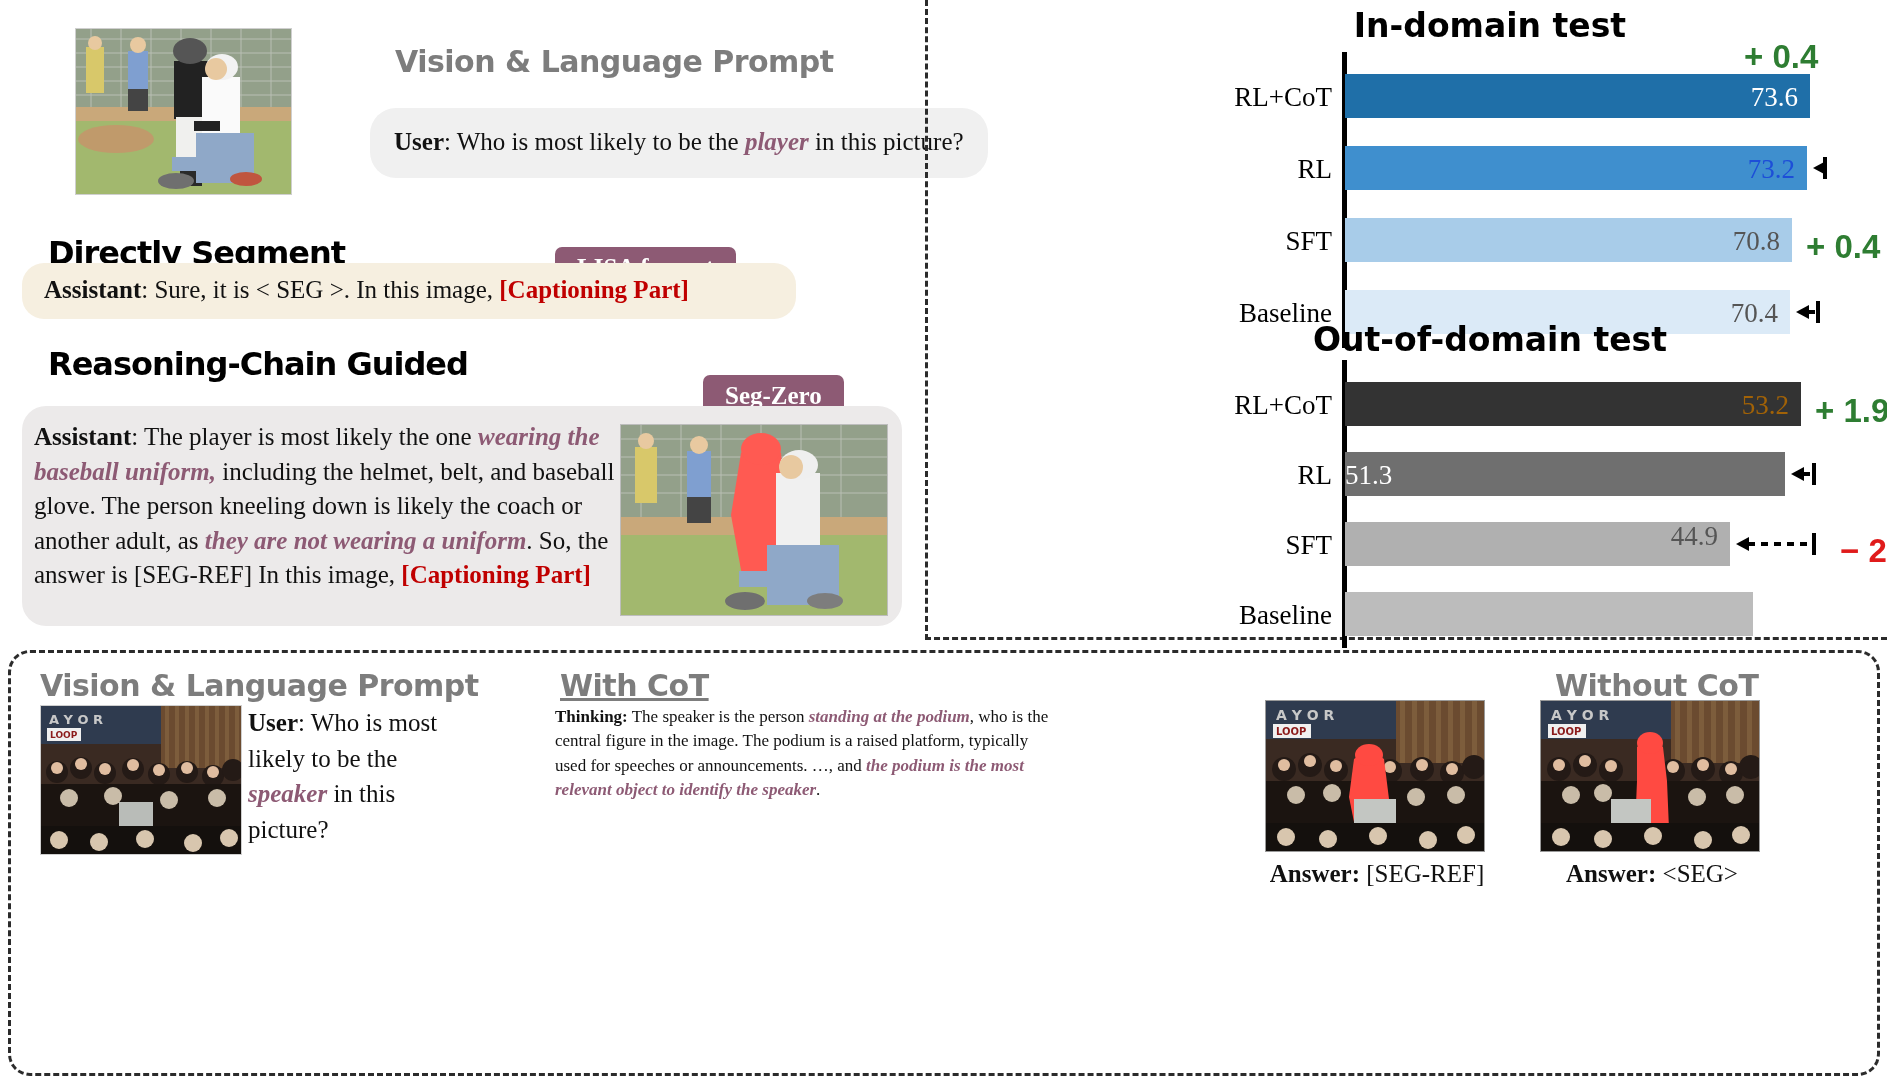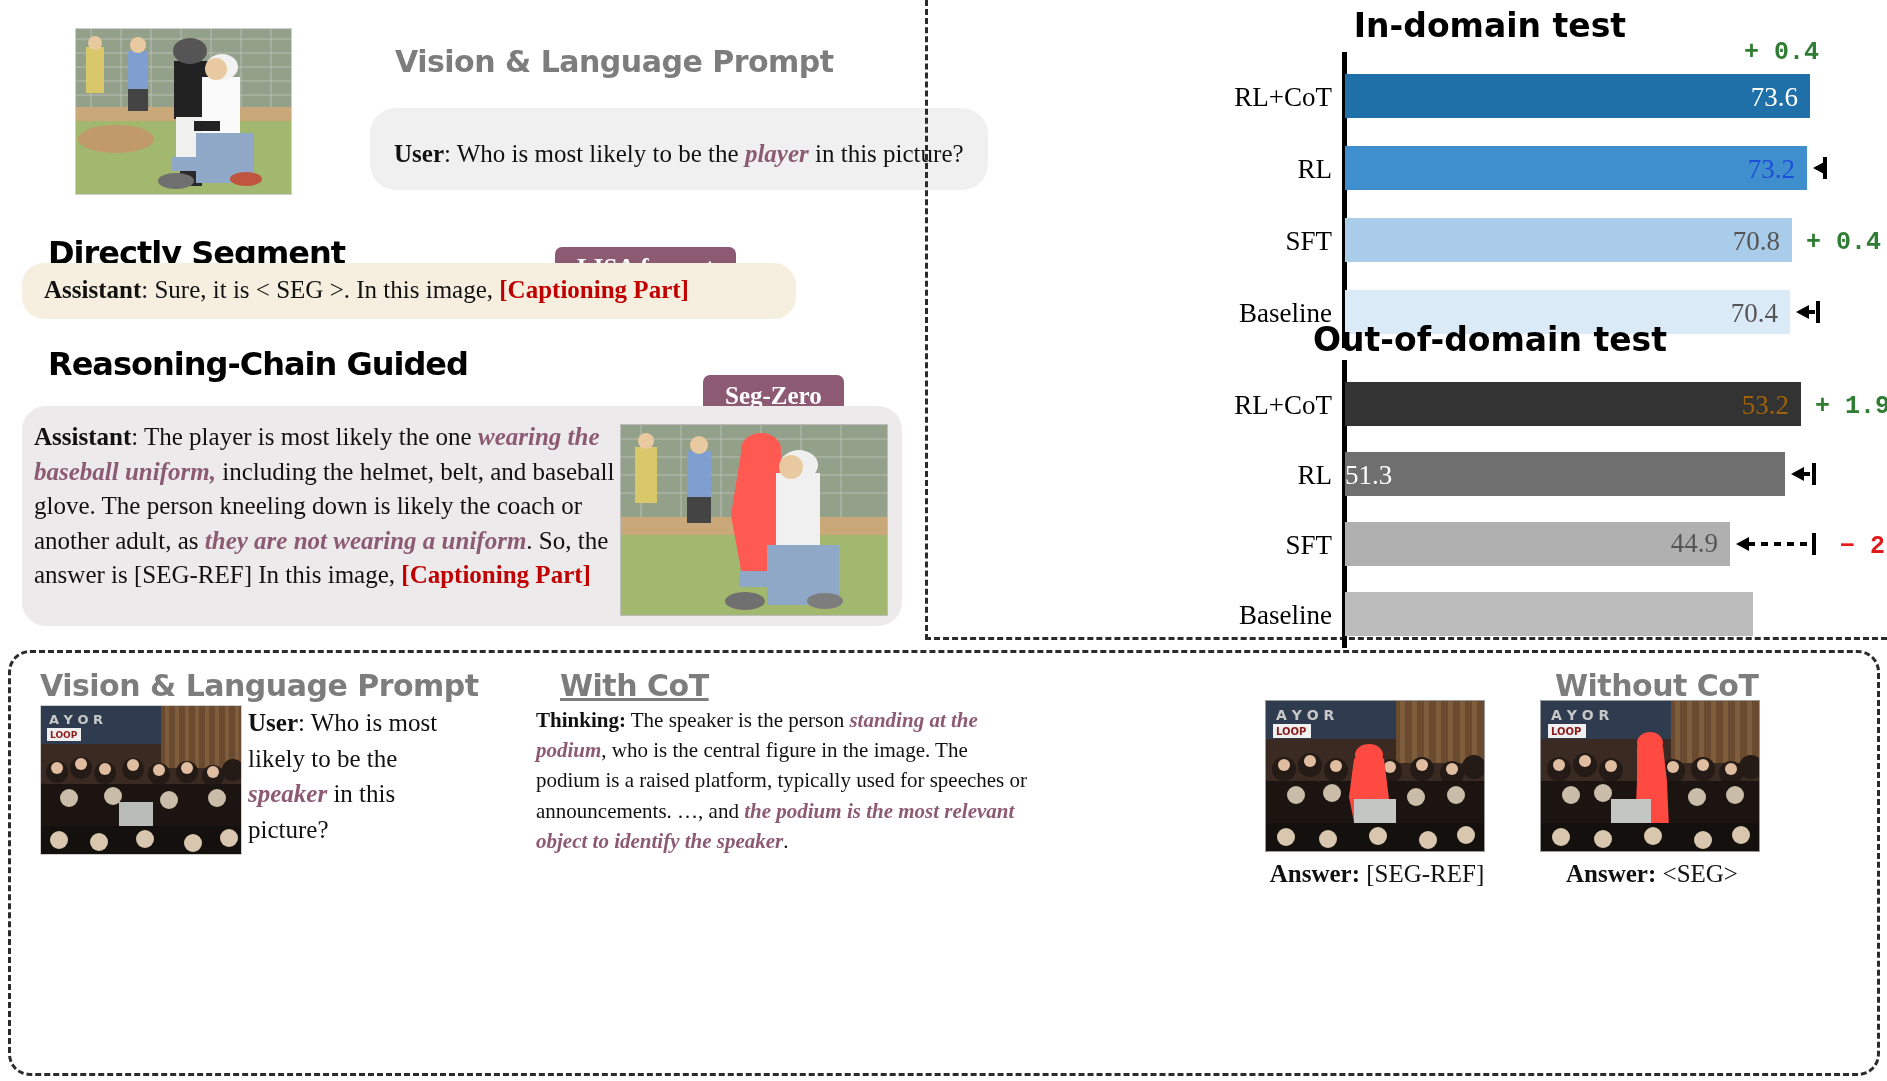--- a/index.html
+++ b/index.html
@@ -12,21 +12,21 @@
              color:#7d7d7d;font-size:30px;letter-spacing:-.5px;}
   .blk-head{font-family:"DejaVu Sans",sans-serif;font-weight:bold;
             color:#000;font-size:32px;letter-spacing:-1px;}
   .hl{color:#8d5a74;font-style:italic;font-weight:bold;}
   .red{color:#c00000;font-weight:bold;}
   .bold{font-weight:bold;}
 
   
   #vlp-title{left:395px;top:44px;}
   #vlp-bubble{left:370px;top:108px;width:570px;background:#f0f0f0;
-              border-radius:26px;padding:28px 24px 18px 24px;
+              border-radius:26px;padding:16px 24px 18px 24px;
               font-size:25px;line-height:1.42;}
   #baseball-img{left:75px;top:28px;width:215px;height:165px;
                 border:1px solid #cfcfcf;overflow:hidden;}
 
   #ds-title{left:48px;top:234px;}
   #lisa-badge{left:555px;top:247px;}
   .badge{background:#8d5a74;color:#fff;border-radius:7px;
          padding:7px 22px 9px 22px;font-size:25px;font-weight:bold;
          font-family:"Liberation Serif",serif;display:inline-block;}
   #ds-bubble{left:22px;top:263px;width:730px;background:#f6efe0;
@@ -48,35 +48,35 @@
          border-top:3px dashed #2b2b2b;}
 
   
   .chart-title{font-family:"DejaVu Sans",sans-serif;font-weight:bold;
                font-size:33px;color:#000;text-align:center;}
   .axis{position:absolute;width:5px;background:#000;}
   .bar{position:absolute;height:44px;}
   .bar-val{position:absolute;font-size:27px;font-family:"Liberation Serif",serif;}
   .cat-lbl{position:absolute;font-size:27px;font-family:"Liberation Serif",serif;
            color:#000;text-align:right;}
-  .delta{position:absolute;font-family:Liberation Mono, monospace;font-weight:bold;
-         font-size:25px;}
+  .delta{position:absolute;font-family:Liberation Sans, sans-serif;font-weight:bold;
+         font-size:33px;}
   .arrow-wrap{position:absolute;height:20px;}
   .arrow-wrap svg{display:block;}
 
   
   #bottom-panel{left:8px;top:650px;width:1866px;height:420px;
                 border:3px dashed #2b2b2b;border-radius:22px;}
   #b-vlp-title{left:40px;top:668px;}
   #b-cot-title{left:560px;top:668px;text-decoration:underline;}
   #b-nocot-title{left:1555px;top:668px;}
   #b-img{left:40px;top:705px;width:200px;height:148px;overflow:hidden;
          border:1px solid #cfcfcf;}
   #b-user{left:248px;top:705px;width:195px;font-size:25px;line-height:1.42;}
-  #b-think{left:536px;top:705px;width:500px;font-size:21px;line-height:1.44;}
+  #b-think{left:555px;top:705px;width:500px;font-size:17px;line-height:1.44;}
   #b-img2{left:1265px;top:700px;width:218px;height:150px;overflow:hidden;
           border:1px solid #9a9a9a;}
   #b-img3{line-height:0;left:1540px;top:700px;width:218px;height:150px;
           overflow:hidden;border:1px solid #9a9a9a;}
   #b-ans1{left:1252px;top:860px;width:250px;text-align:center;font-size:25px;}
   #b-ans2{left:1527px;top:860px;width:250px;text-align:center;font-size:25px;}
 </style>
 </head>
 <body>
 
@@ -228,21 +228,21 @@
     <div class="bar-val" style="left: 215px; top: 140px; width: 428px; text-align: left; color: rgb(255, 255, 255);">51.3</div>
     <div class="arrow-wrap" style="left: 661px; top: 143px; width: 25px;">
       <svg width="25" height="22" viewBox="0 0 25 22">
         <path d="M0 11 L13 4 L13 18 Z" fill="#000"></path>
         <line x1="12" y1="11" x2="22" y2="11" stroke="#000" stroke-width="4" stroke-dasharray="7 6"></line>
         <line x1="23" y1="-8" x2="23" y2="30" stroke="#000" stroke-width="4"></line>
       </svg>
     </div>
     <div class="cat-lbl" style="left: 32px; top: 210px; width: 170px;">SFT</div>
     <div class="bar" style="left: 215px; top: 202px; width: 385px; background: rgb(176, 176, 176);"></div>
-    <div class="bar-val" style="left: 215px; top: 208px; width: 373px; text-align: right; color: rgb(85, 85, 85);">44.9</div>
+    <div class="bar-val" style="left: 215px; top: 201px; width: 373px; text-align: right; color: rgb(85, 85, 85);">44.9</div>
     <div class="arrow-wrap" style="left: 606px; top: 213px; width: 80px;">
       <svg width="80" height="22" viewBox="0 0 80 22">
         <path d="M0 11 L13 4 L13 18 Z" fill="#000"></path>
         <line x1="12" y1="11" x2="77" y2="11" stroke="#000" stroke-width="4" stroke-dasharray="7 6"></line>
         <line x1="78" y1="-8" x2="78" y2="30" stroke="#000" stroke-width="4"></line>
       </svg>
     </div>
     <div class="delta" style="left: 710px; top: 212px; color: rgb(224, 27, 27); white-space: nowrap;">− 2.7</div>
     <div class="cat-lbl" style="left: 32px; top: 280px; width: 170px;">Baseline</div>
     <div class="bar" style="left: 215px; top: 272px; width: 408px; background: rgb(188, 188, 188);"></div>

